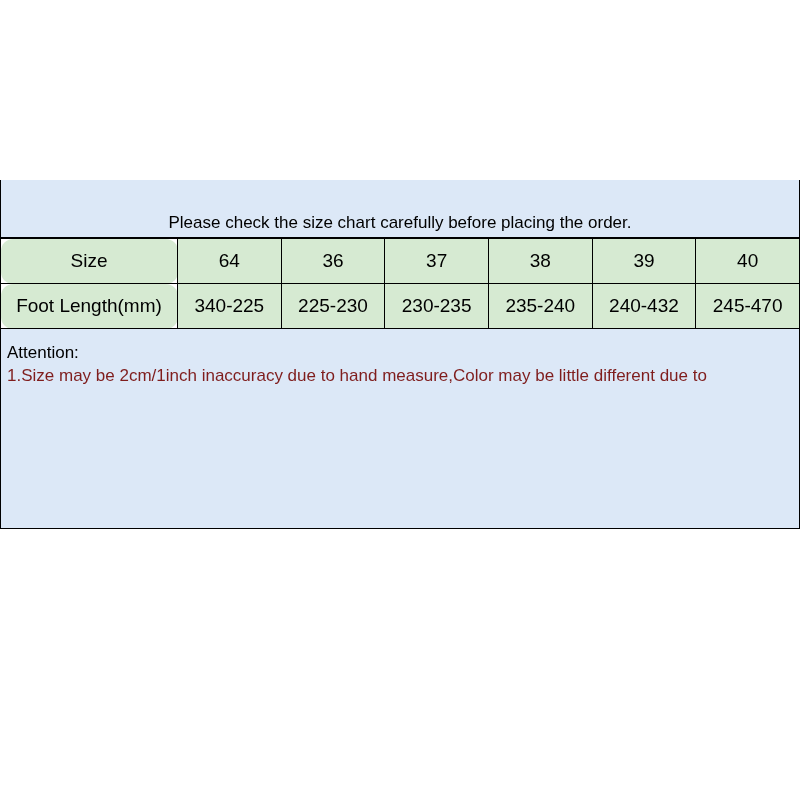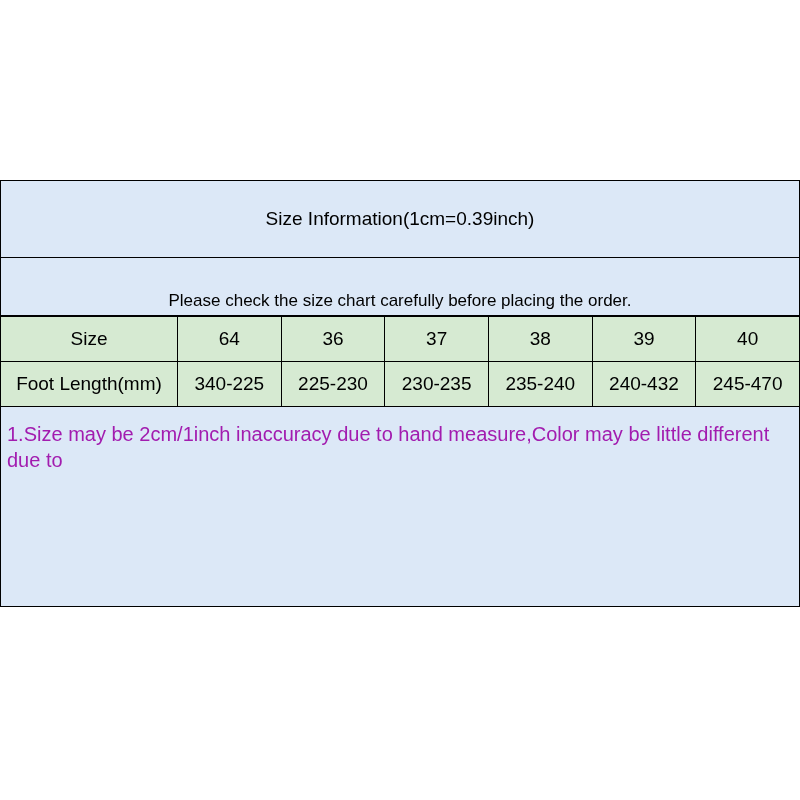--- a/index.html
+++ b/index.html
@@ -55,45 +55,43 @@
     border: 1px solid #000000;
     background: #d6ead2;
     text-align: center;
     font-size: 19px;
     color: #000000;
     height: 44px;
     padding: 0;
   }
   table.size-table td.label-cell {
     width: 176px;
+    border-radius: 12px;
   }
   .attention-block {
     height: 200px;
     border-top: none;
     padding: 14px 6px 0 6px;
   }
   .attention-head {
     font-size: 17px;
     color: #000000;
     margin-bottom: 2px;
   }
   .attention-line {
-    font-size: 20px;
-    color: #a21caf;
+    font-size: 17px;
+    color: #7f1d1d;
     line-height: 1.32;
   }
 </style>
 </head>
 <body>
 
 <div id="chart-wrap">
 
-  <div class="block title-block">
-    <span class="title-text">Size Information(1cm=0.39inch)</span>
-  </div>
 
   <div class="block notice-block">
     <span class="notice-text">Please check the size chart carefully before placing the order.</span>
   </div>
 
   <table class="size-table">
     <tbody>
       <tr>
         <td class="label-cell">Size</td>
         <td>64</td>
@@ -109,16 +107,17 @@
         <td>225-230</td>
         <td>230-235</td>
         <td>235-240</td>
         <td>240-432</td>
         <td>245-470</td>
       </tr>
     </tbody>
   </table>
 
   <div class="block attention-block">
+    <div class="attention-head">Attention:</div>
     <div class="attention-line">1.Size may be 2cm/1inch inaccuracy due to hand measure,Color may be little different due to</div>
   </div>
 
 </div>
 
 </body></html>

